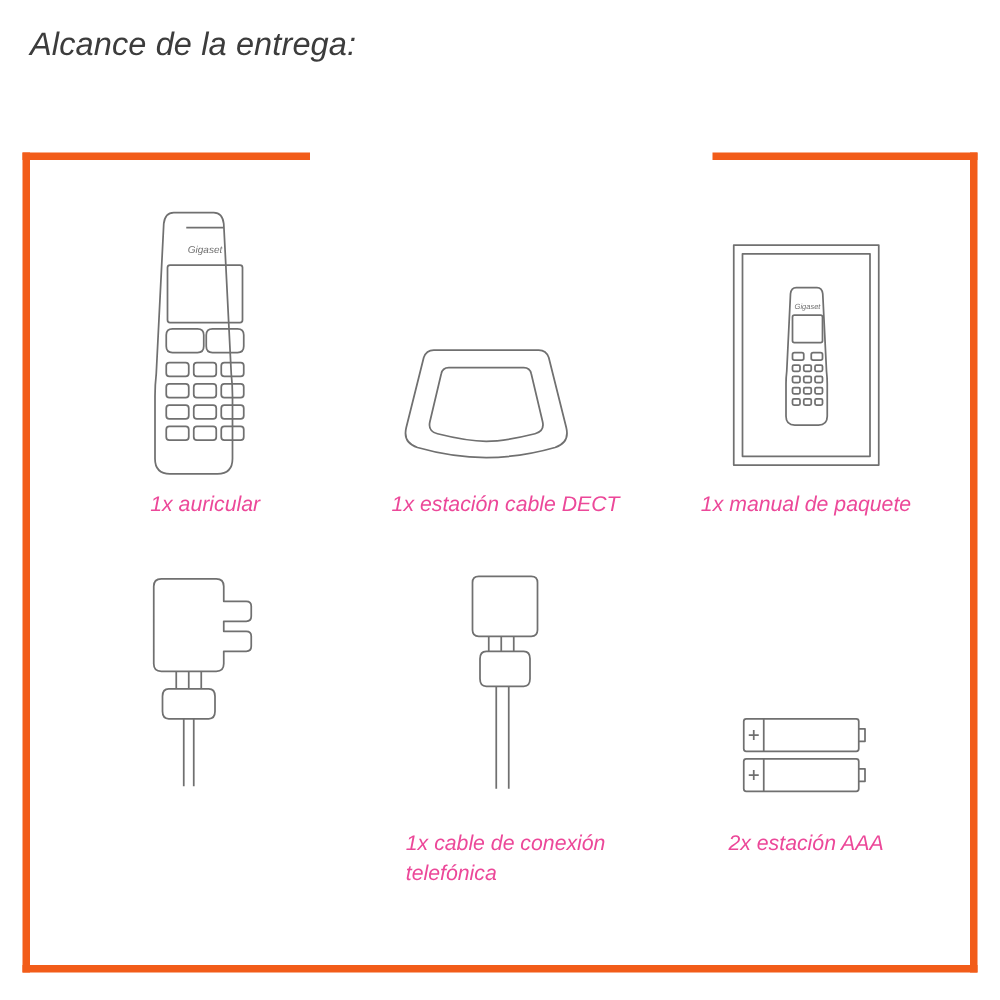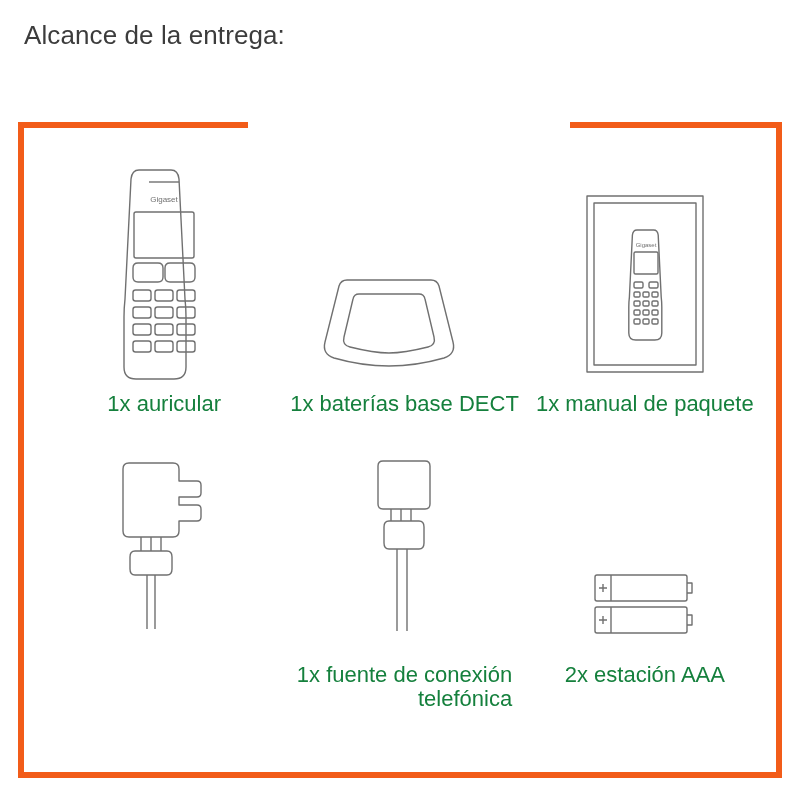--- a/index.html
+++ b/index.html
@@ -12,20 +12,21 @@
     background: #ffffff;
     font-family: "Liberation Sans", sans-serif;
     color: #3a3a3a;
     overflow: hidden;
   }
   .page {
     position: relative;
     width: 633px;
     height: 800px;
     box-sizing: border-box;
+    font-style: italic;
   }
 
   
   .heading {
     position: absolute;
     left: 24px;
     top: 18px;
     width: 740px;
   }
   .heading-line {
@@ -81,24 +82,24 @@
     justify-content: flex-start;
   }
   .art {
     height: 232px;
     display: flex;
     align-items: flex-end;
     justify-content: center;
   }
   .caption {
     margin-top: 12px;
-    font-size: 22px;
+    font-size: 17px;
     line-height: 24px;
-    color: #15803d;
-    text-align: right;
+    color: #ec4899;
+    text-align: left;
     max-width: 230px;
   }
   
   .row2 .art { height: 210px; }
 
   svg { display: block; }
 </style>
 </head>
 <body>
 
@@ -148,21 +149,21 @@
 
     <div class="cell">
       <div class="art">
         <svg width="170" height="120" viewBox="0 0 170 120">
           <g fill="none" stroke="#707070" stroke-width="1.4" stroke-linejoin="round">
             <path d="M28 20 q-6 0 -8 6 l-14 56 q-3 12 9 16 q28 8 55 8 q27 0 55 -8 q12 -4 9 -16 l-14 -56 q-2 -6 -8 -6 z"></path>
             <path d="M40 34 q-5 0 -6 5 l-9 38 q-2 8 6 10 q24 6 39 6 q15 0 39 -6 q8 -2 6 -10 l-9 -38 q-1 -5 -6 -5 z"></path>
           </g>
         </svg>
       </div>
-      <div class="caption">1x baterías base DECT</div>
+      <div class="caption">1x estación cable DECT</div>
     </div>
 
     <div class="cell">
       <div class="art">
         <svg width="140" height="190" viewBox="0 0 140 190">
           <g fill="none" stroke="#707070" stroke-width="1.4" stroke-linejoin="round">
             <rect x="12" y="6" width="116" height="176"></rect>
             <rect x="19" y="13" width="102" height="162"></rect>
 
             <path d="M62 40 q-4 0 -4.6 5 l-3 62 q-0.6 5 -0.6 10 l0 26 q0 7 7 7 l19 0 q7 0 7 -7 l0 -26 q0 -5 -0.6 -10 l-3 -62 q-0.6 -5 -4.6 -5 z"></path>
@@ -210,21 +211,21 @@
           <g fill="none" stroke="#707070" stroke-width="1.4" stroke-linejoin="round">
             <path d="M44 10 l42 0 q5 0 5 5 l0 38 q0 5 -5 5 l-42 0 q-5 0 -5 -5 l0 -38 q0 -5 5 -5 z"></path>
             <path d="M52 58 l0 12 M62 58 l0 12 M72 58 l0 12"></path>
             <path d="M50 70 l30 0 q5 0 5 6 l0 16 q0 6 -5 6 l-30 0 q-5 0 -5 -6 l0 -16 q0 -6 5 -6 z"></path>
             <path d="M58 98 l0 82"></path>
             <path d="M68 98 l0 82"></path>
           </g>
         </svg>
       </div>
       <div class="caption">
-        <div>1x fuente de conexión</div>
+        <div>1x cable de conexión</div>
         <div>telefónica</div>
       </div>
     </div>
 
     <div class="cell row2">
       <div class="art">
         <svg width="120" height="90" viewBox="0 0 120 90">
           <g fill="none" stroke="#707070" stroke-width="1.4" stroke-linejoin="round">
             <rect x="10" y="14" width="92" height="26" rx="2"></rect>
             <path d="M26 14 l0 26"></path>

